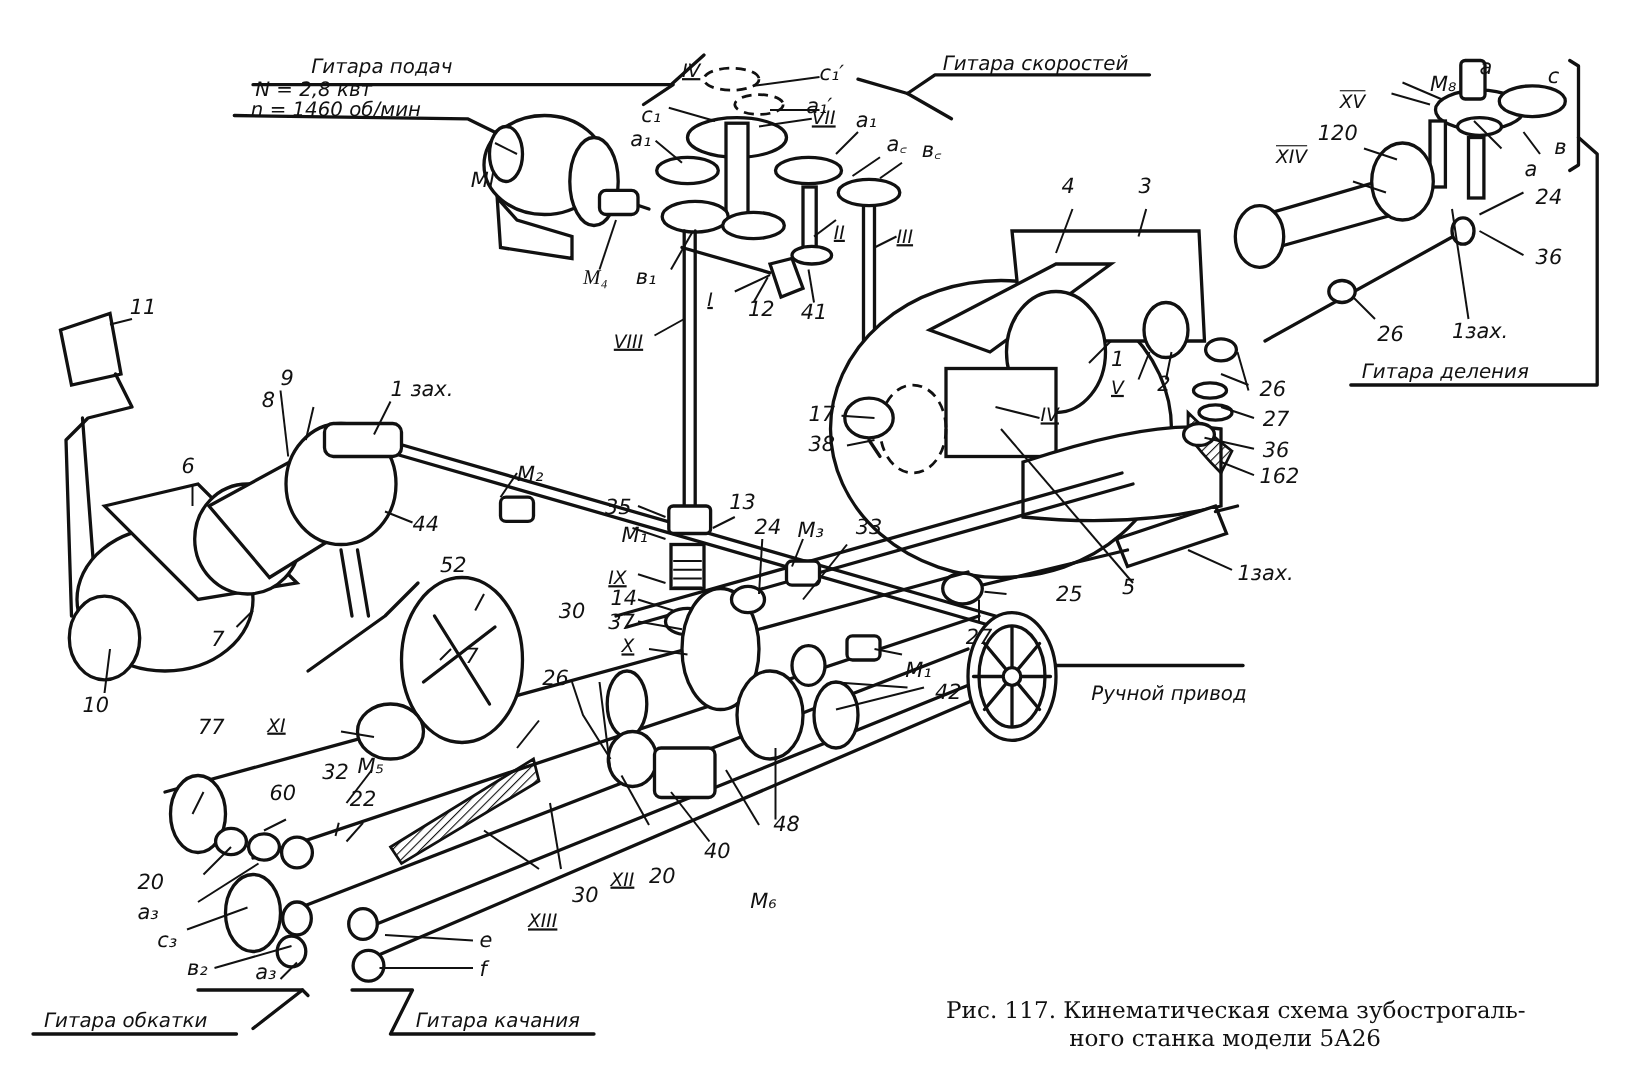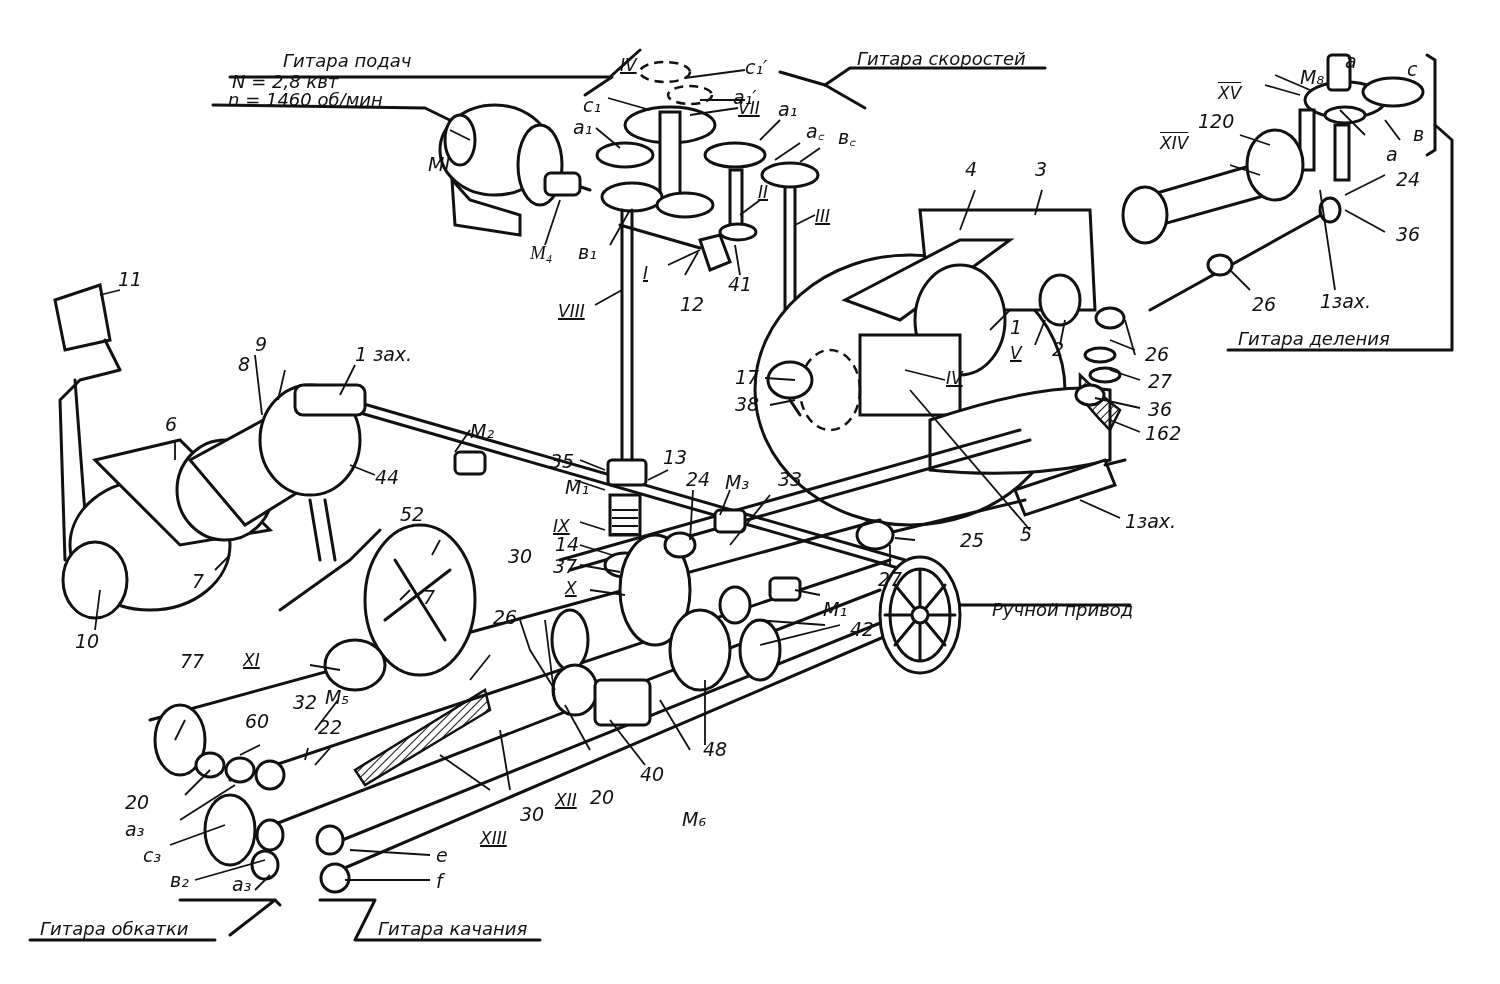--- a/index.html
+++ b/index.html
@@ -284,38 +284,38 @@
 </svg>
 
 <div class="spec" style="left:232px; top:72px;">N = 2,8 квт</div>
 <div class="spec" style="left:228px; top:90px;">n = 1460 об/мин</div>
 
 <div class="guitar" style="left:283px; top:50px;">Гитара подач</div>
 <div class="guitar" style="left:857px; top:48px;">Гитара скоростей</div>
 <div class="guitar" style="left:1238px; top:328px;">Гитара деления</div>
 <div class="guitar" style="left:40px; top:918px;">Гитара обкатки</div>
 <div class="guitar" style="left:378px; top:918px;font-style:italic;">Гитара качания</div>
-<div class="guitar" style="left:992px; top:599px;">Ручной привод</div>
+<div class="guitar" style="left:992px; top:620px;">Ручной привод</div>
 
 <div class="lbl" style="left:428px; top:155px;">MI</div>
 <div class="lbl" style="left:530px; top:243px;font-family:Liberation Serif, serif;">M₄</div>
 <div class="lbl" style="left:573px; top:118px;">a₁</div>
 <div class="lbl" style="left:583px; top:96px;">c₁</div>
 <div class="lbl" style="left:578px; top:243px;">в₁</div>
 <div class="lbl roman" style="left:620px; top:57px;">IV</div>
 <div class="lbl" style="left:745px; top:58px;">c₁′</div>
 <div class="lbl" style="left:733px; top:88px;">a₁′</div>
 <div class="lbl roman" style="left:738px; top:100px;">VII</div>
 <div class="lbl" style="left:778px; top:100px;">a₁</div>
 <div class="lbl" style="left:806px; top:122px;">a꜀</div>
 <div class="lbl" style="left:838px; top:128px;">в꜀</div>
-<div class="lbl roman" style="left:758px; top:184px;text-align:right;">II</div>
+<div class="lbl roman" style="left:758px; top:204px;text-align:right;">II</div>
 <div class="lbl roman" style="left:815px; top:208px;">III</div>
 <div class="lbl roman" style="left:643px; top:265px;">I</div>
-<div class="lbl" style="left:680px; top:295px;text-align:right;">12</div>
+<div class="lbl" style="left:680px; top:272px;text-align:right;">12</div>
 <div class="lbl" style="left:728px; top:275px;">41</div>
 <div class="lbl roman" style="left:558px; top:303px;">VIII</div>
 
 <div class="lbl" style="left:965px; top:160px;">4</div>
 <div class="lbl" style="left:1035px; top:160px;">3</div>
 <div class="lbl" style="left:1010px; top:318px;">1</div>
 <div class="lbl roman" style="left:1010px; top:345px;">V</div>
 <div class="lbl" style="left:1052px; top:340px;">2</div>
 <div class="lbl roman" style="left:946px; top:370px;">IV</div>
 <div class="lbl" style="left:735px; top:368px;">17</div>
@@ -384,13 +384,17 @@
 <div class="lbl" style="left:245px; top:712px;">60</div>
 <div class="lbl" style="left:318px; top:718px;">22</div>
 <div class="lbl" style="left:125px; top:793px;">20</div>
 <div class="lbl" style="left:125px; top:820px;">a₃</div>
 <div class="lbl" style="left:143px; top:846px;">c₃</div>
 <div class="lbl" style="left:170px; top:871px;">в₂</div>
 <div class="lbl" style="left:232px; top:875px;">a₃</div>
 <div class="lbl" style="left:436px; top:846px;">e</div>
 <div class="lbl" style="left:436px; top:872px;">f</div>
 
+<div class="caption">
+  <span>Рис. 117. Кинематическая  схема зубострогаль-</span>
+  <span class="l2">ного станка модели 5А26</span>
 </div>
+</div>
 
 </body></html>

